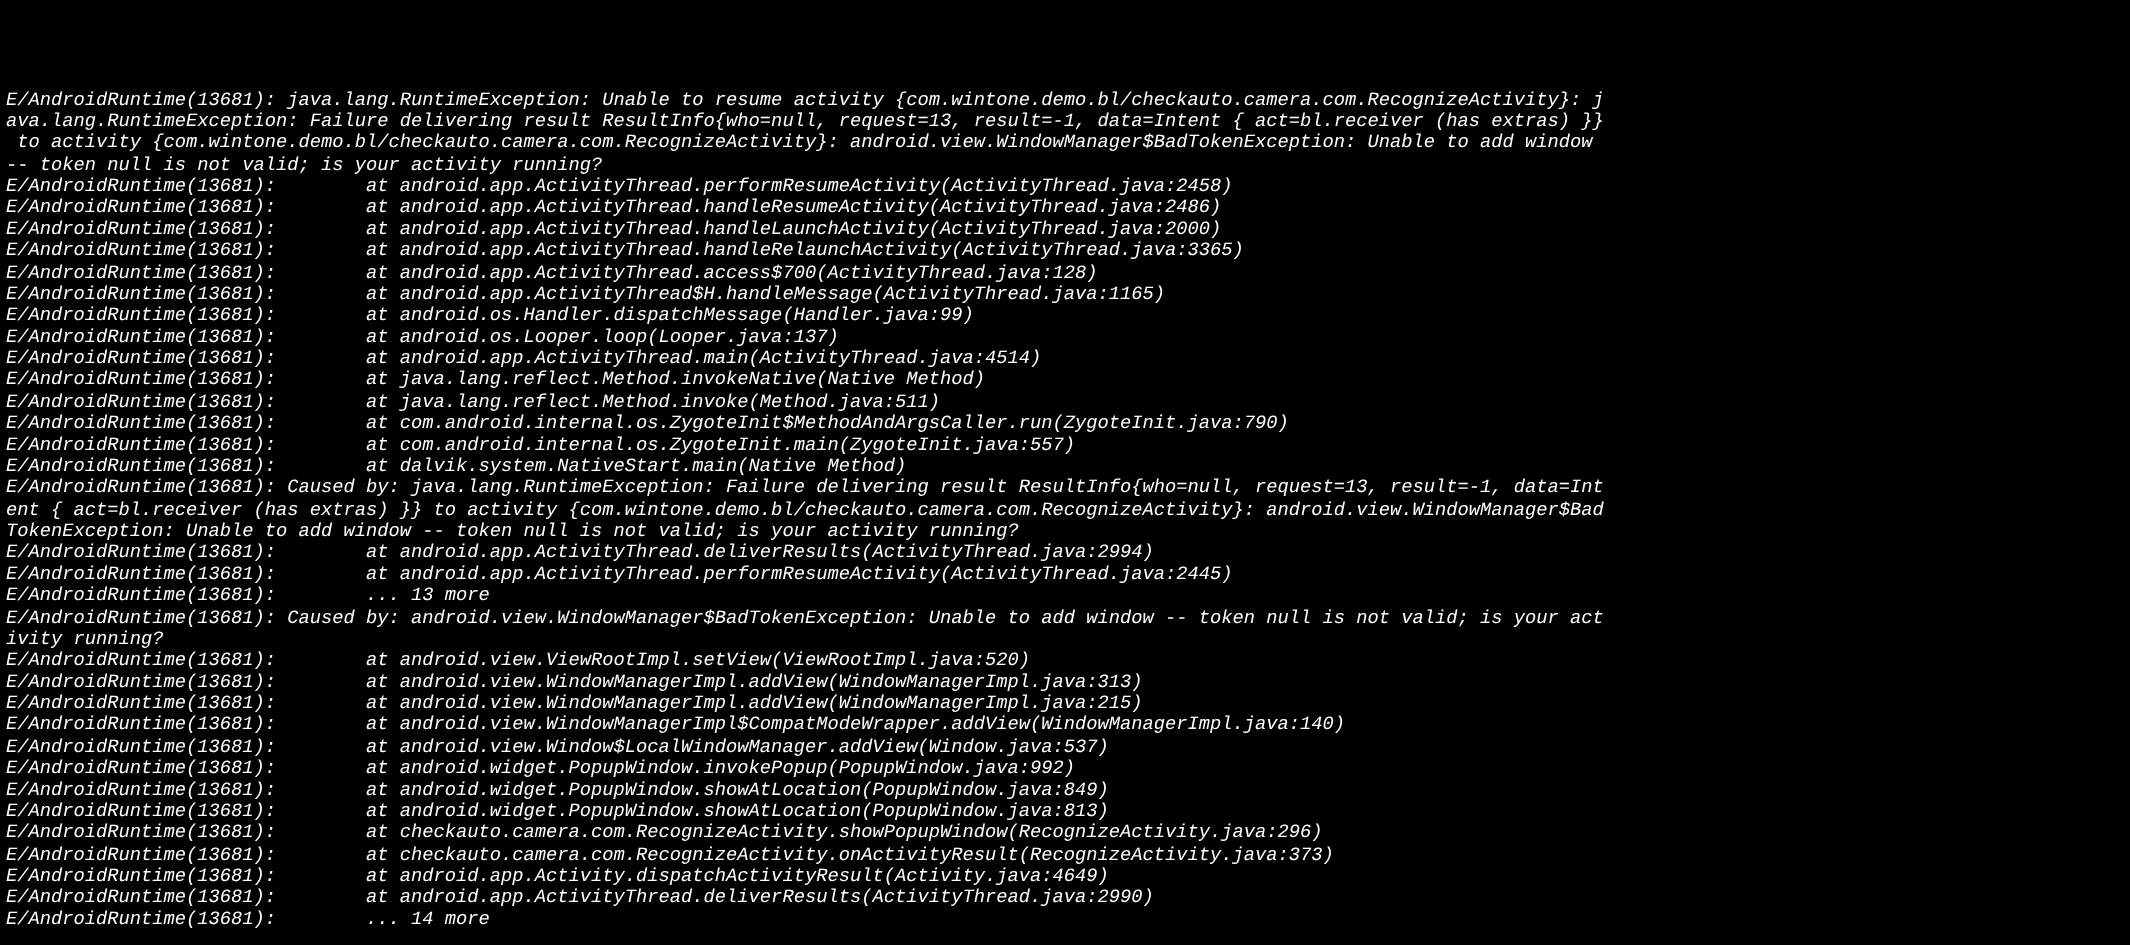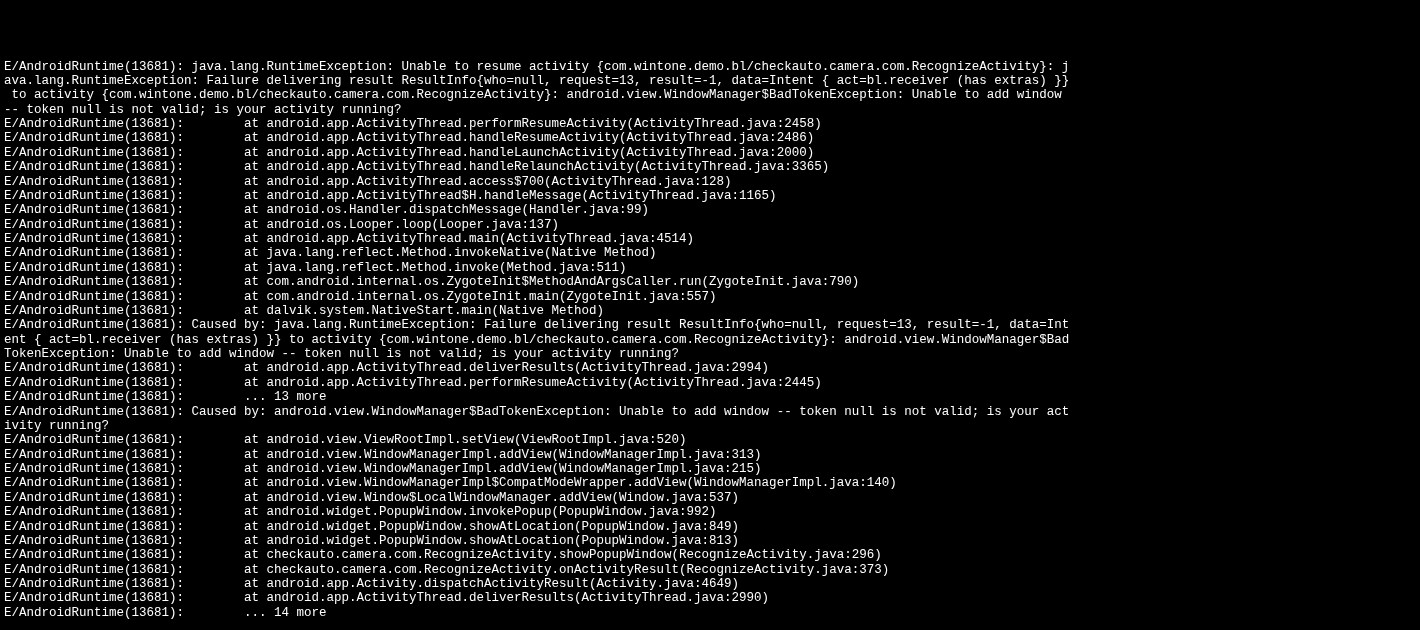--- a/index.html
+++ b/index.html
@@ -14,20 +14,21 @@
       font-size: 12.5px;
       line-height: 1.15;
       padding: 2px 4px;
       white-space: pre;
       overflow: hidden;
       width: 1420px;
       height: 630px;
     }
     .log-line {
       display: block;
+      font-style: italic;
     }
   </style>
 </head>
 <body>
 
 
 
 <div id="terminal"><span class="log-line">E/AndroidRuntime(13681): java.lang.RuntimeException: Unable to resume activity {com.wintone.demo.bl/checkauto.camera.com.RecognizeActivity}: j</span><span class="log-line">ava.lang.RuntimeException: Failure delivering result ResultInfo{who=null, request=13, result=-1, data=Intent { act=bl.receiver (has extras) }}</span><span class="log-line"> to activity {com.wintone.demo.bl/checkauto.camera.com.RecognizeActivity}: android.view.WindowManager$BadTokenException: Unable to add window </span><span class="log-line">-- token null is not valid; is your activity running?</span><span class="log-line">E/AndroidRuntime(13681):        at android.app.ActivityThread.performResumeActivity(ActivityThread.java:2458)</span><span class="log-line">E/AndroidRuntime(13681):        at android.app.ActivityThread.handleResumeActivity(ActivityThread.java:2486)</span><span class="log-line">E/AndroidRuntime(13681):        at android.app.ActivityThread.handleLaunchActivity(ActivityThread.java:2000)</span><span class="log-line">E/AndroidRuntime(13681):        at android.app.ActivityThread.handleRelaunchActivity(ActivityThread.java:3365)</span><span class="log-line">E/AndroidRuntime(13681):        at android.app.ActivityThread.access$700(ActivityThread.java:128)</span><span class="log-line">E/AndroidRuntime(13681):        at android.app.ActivityThread$H.handleMessage(ActivityThread.java:1165)</span><span class="log-line">E/AndroidRuntime(13681):        at android.os.Handler.dispatchMessage(Handler.java:99)</span><span class="log-line">E/AndroidRuntime(13681):        at android.os.Looper.loop(Looper.java:137)</span><span class="log-line">E/AndroidRuntime(13681):        at android.app.ActivityThread.main(ActivityThread.java:4514)</span><span class="log-line">E/AndroidRuntime(13681):        at java.lang.reflect.Method.invokeNative(Native Method)</span><span class="log-line">E/AndroidRuntime(13681):        at java.lang.reflect.Method.invoke(Method.java:511)</span><span class="log-line">E/AndroidRuntime(13681):        at com.android.internal.os.ZygoteInit$MethodAndArgsCaller.run(ZygoteInit.java:790)</span><span class="log-line">E/AndroidRuntime(13681):        at com.android.internal.os.ZygoteInit.main(ZygoteInit.java:557)</span><span class="log-line">E/AndroidRuntime(13681):        at dalvik.system.NativeStart.main(Native Method)</span><span class="log-line">E/AndroidRuntime(13681): Caused by: java.lang.RuntimeException: Failure delivering result ResultInfo{who=null, request=13, result=-1, data=Int</span><span class="log-line">ent { act=bl.receiver (has extras) }} to activity {com.wintone.demo.bl/checkauto.camera.com.RecognizeActivity}: android.view.WindowManager$Bad</span><span class="log-line">TokenException: Unable to add window -- token null is not valid; is your activity running?</span><span class="log-line">E/AndroidRuntime(13681):        at android.app.ActivityThread.deliverResults(ActivityThread.java:2994)</span><span class="log-line">E/AndroidRuntime(13681):        at android.app.ActivityThread.performResumeActivity(ActivityThread.java:2445)</span><span class="log-line">E/AndroidRuntime(13681):        ... 13 more</span><span class="log-line">E/AndroidRuntime(13681): Caused by: android.view.WindowManager$BadTokenException: Unable to add window -- token null is not valid; is your act</span><span class="log-line">ivity running?</span><span class="log-line">E/AndroidRuntime(13681):        at android.view.ViewRootImpl.setView(ViewRootImpl.java:520)</span><span class="log-line">E/AndroidRuntime(13681):        at android.view.WindowManagerImpl.addView(WindowManagerImpl.java:313)</span><span class="log-line">E/AndroidRuntime(13681):        at android.view.WindowManagerImpl.addView(WindowManagerImpl.java:215)</span><span class="log-line">E/AndroidRuntime(13681):        at android.view.WindowManagerImpl$CompatModeWrapper.addView(WindowManagerImpl.java:140)</span><span class="log-line">E/AndroidRuntime(13681):        at android.view.Window$LocalWindowManager.addView(Window.java:537)</span><span class="log-line">E/AndroidRuntime(13681):        at android.widget.PopupWindow.invokePopup(PopupWindow.java:992)</span><span class="log-line">E/AndroidRuntime(13681):        at android.widget.PopupWindow.showAtLocation(PopupWindow.java:849)</span><span class="log-line">E/AndroidRuntime(13681):        at android.widget.PopupWindow.showAtLocation(PopupWindow.java:813)</span><span class="log-line">E/AndroidRuntime(13681):        at checkauto.camera.com.RecognizeActivity.showPopupWindow(RecognizeActivity.java:296)</span><span class="log-line">E/AndroidRuntime(13681):        at checkauto.camera.com.RecognizeActivity.onActivityResult(RecognizeActivity.java:373)</span><span class="log-line">E/AndroidRuntime(13681):        at android.app.Activity.dispatchActivityResult(Activity.java:4649)</span><span class="log-line">E/AndroidRuntime(13681):        at android.app.ActivityThread.deliverResults(ActivityThread.java:2990)</span><span class="log-line">E/AndroidRuntime(13681):        ... 14 more</span></div>
 
 

